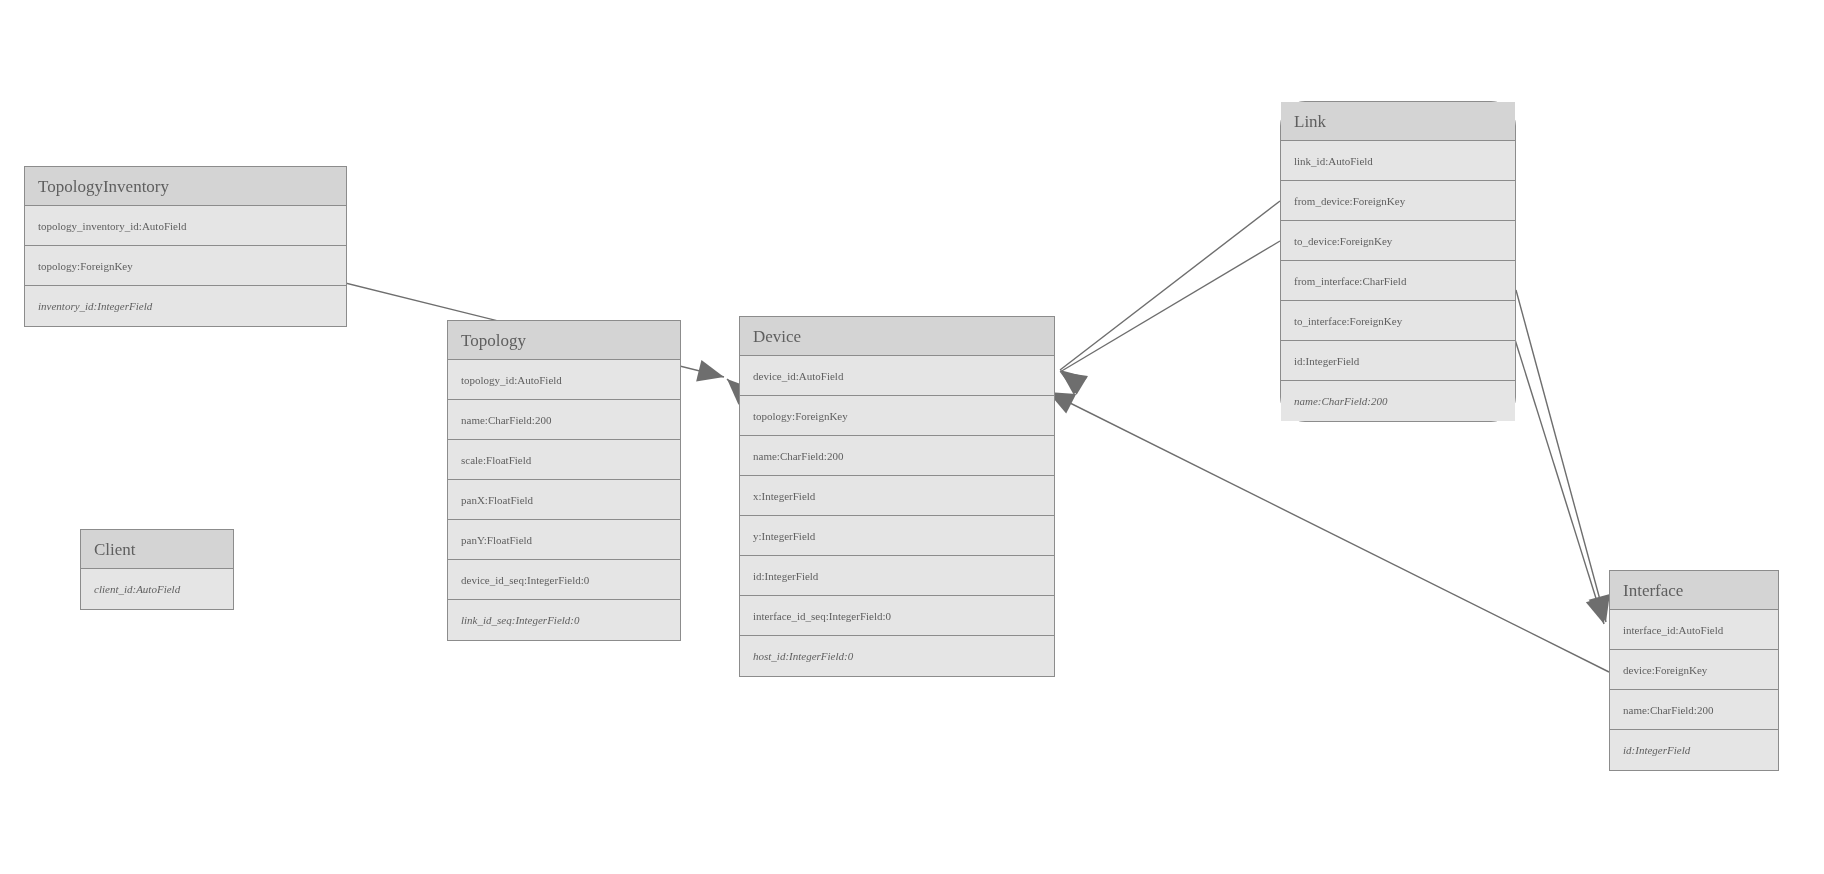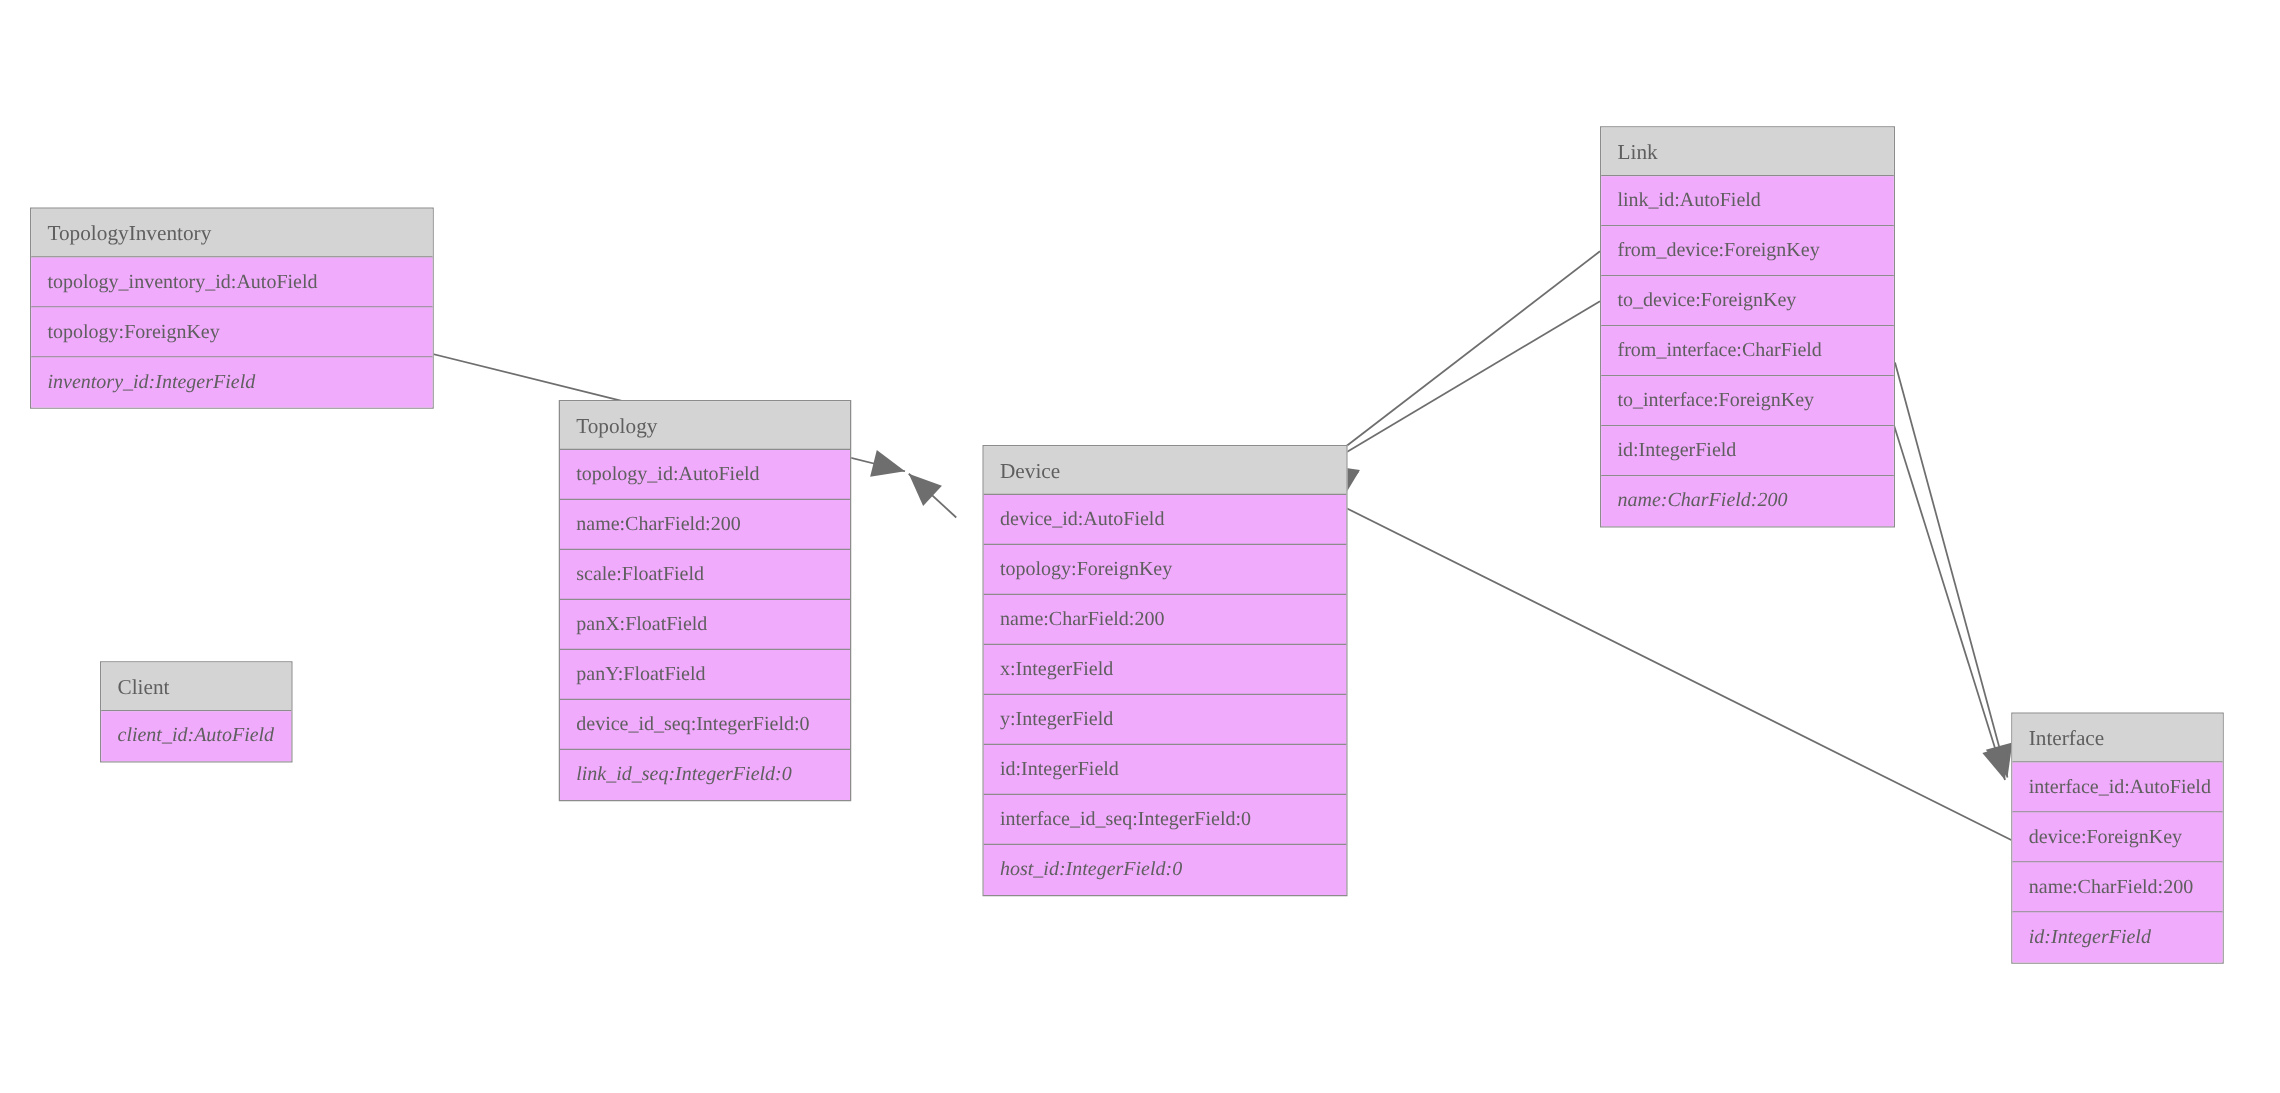--- a/index.html
+++ b/index.html
@@ -42,25 +42,25 @@
     padding-left: 13px;
     white-space: nowrap;
     overflow: hidden;
   }
   .entity-field {
     box-sizing: border-box;
     height: 40px;
     line-height: 40px;
     border-bottom: 1px solid #8c8c8c;
     color: #5f5f5f;
-    font-size: 16px;
+    font-size: 11px;
     padding-left: 13px;
     white-space: nowrap;
     overflow: hidden;
-    background: #f0abfc;
+    background: #e5e5e5;
   }
   .entity-field:last-child {
     border-bottom: none;
     font-style: italic;
   }
 </style>
 </head>
 <body>
 
 <div id="canvas">
@@ -110,32 +110,32 @@
       <div class="entity" style="left: 447px; top: 320px; width: 234px;">
         <div class="entity-header">Topology</div>
         <div class="entity-field">topology_id:AutoField</div>
         <div class="entity-field">name:CharField:200</div>
         <div class="entity-field">scale:FloatField</div>
         <div class="entity-field">panX:FloatField</div>
         <div class="entity-field">panY:FloatField</div>
         <div class="entity-field">device_id_seq:IntegerField:0</div>
         <div class="entity-field">link_id_seq:IntegerField:0</div>
       </div>
-      <div class="entity" style="left: 786px; top: 316px; width: 292px; margin-top: 40px;">
+      <div class="entity" style="left: 739px; top: 316px; width: 316px;">
         <div class="entity-header">Device</div>
         <div class="entity-field">device_id:AutoField</div>
         <div class="entity-field">topology:ForeignKey</div>
         <div class="entity-field">name:CharField:200</div>
         <div class="entity-field">x:IntegerField</div>
         <div class="entity-field">y:IntegerField</div>
         <div class="entity-field">id:IntegerField</div>
         <div class="entity-field">interface_id_seq:IntegerField:0</div>
         <div class="entity-field">host_id:IntegerField:0</div>
       </div>
-      <div class="entity" style="left: 1280px; top: 101px; width: 236px;">
+      <div class="entity" style="left: 1280px; top: 101px; width: 236px; border-radius: 25px;">
         <div class="entity-header">Link</div>
         <div class="entity-field">link_id:AutoField</div>
         <div class="entity-field">from_device:ForeignKey</div>
         <div class="entity-field">to_device:ForeignKey</div>
         <div class="entity-field">from_interface:CharField</div>
         <div class="entity-field">to_interface:ForeignKey</div>
         <div class="entity-field">id:IntegerField</div>
         <div class="entity-field">name:CharField:200</div>
       </div>
       <div class="entity" style="left: 1609px; top: 570px; width: 170px;">

